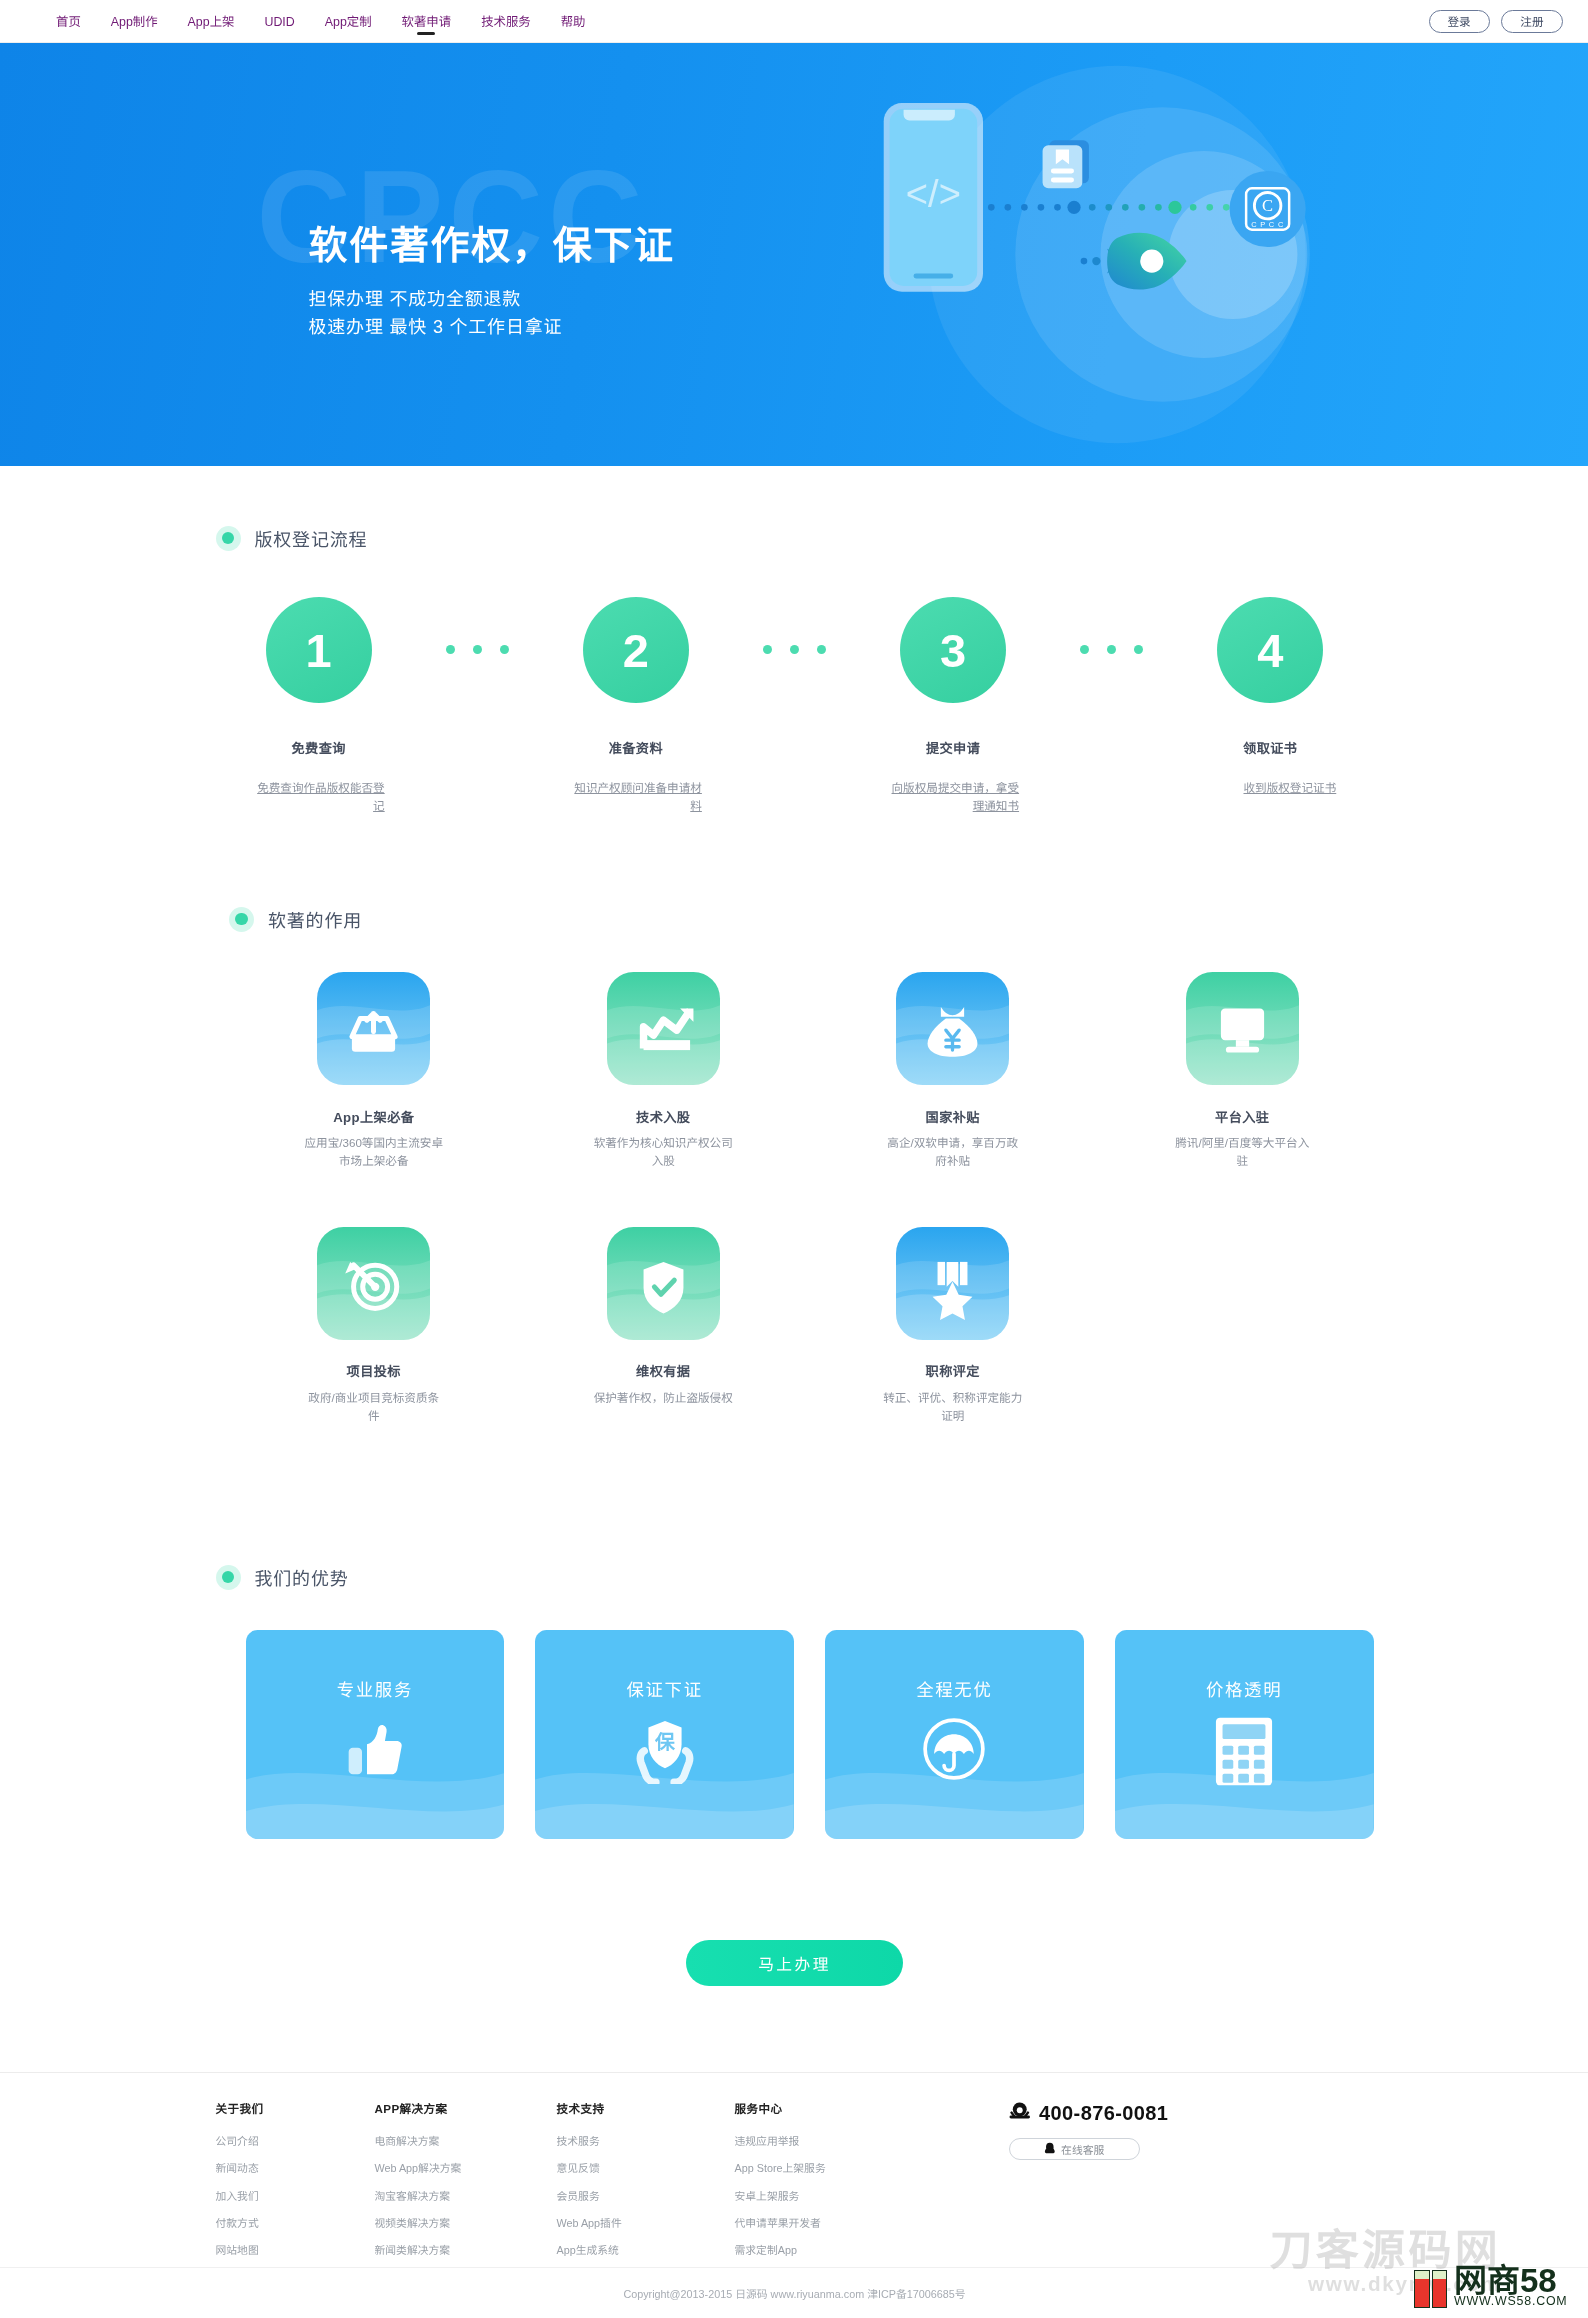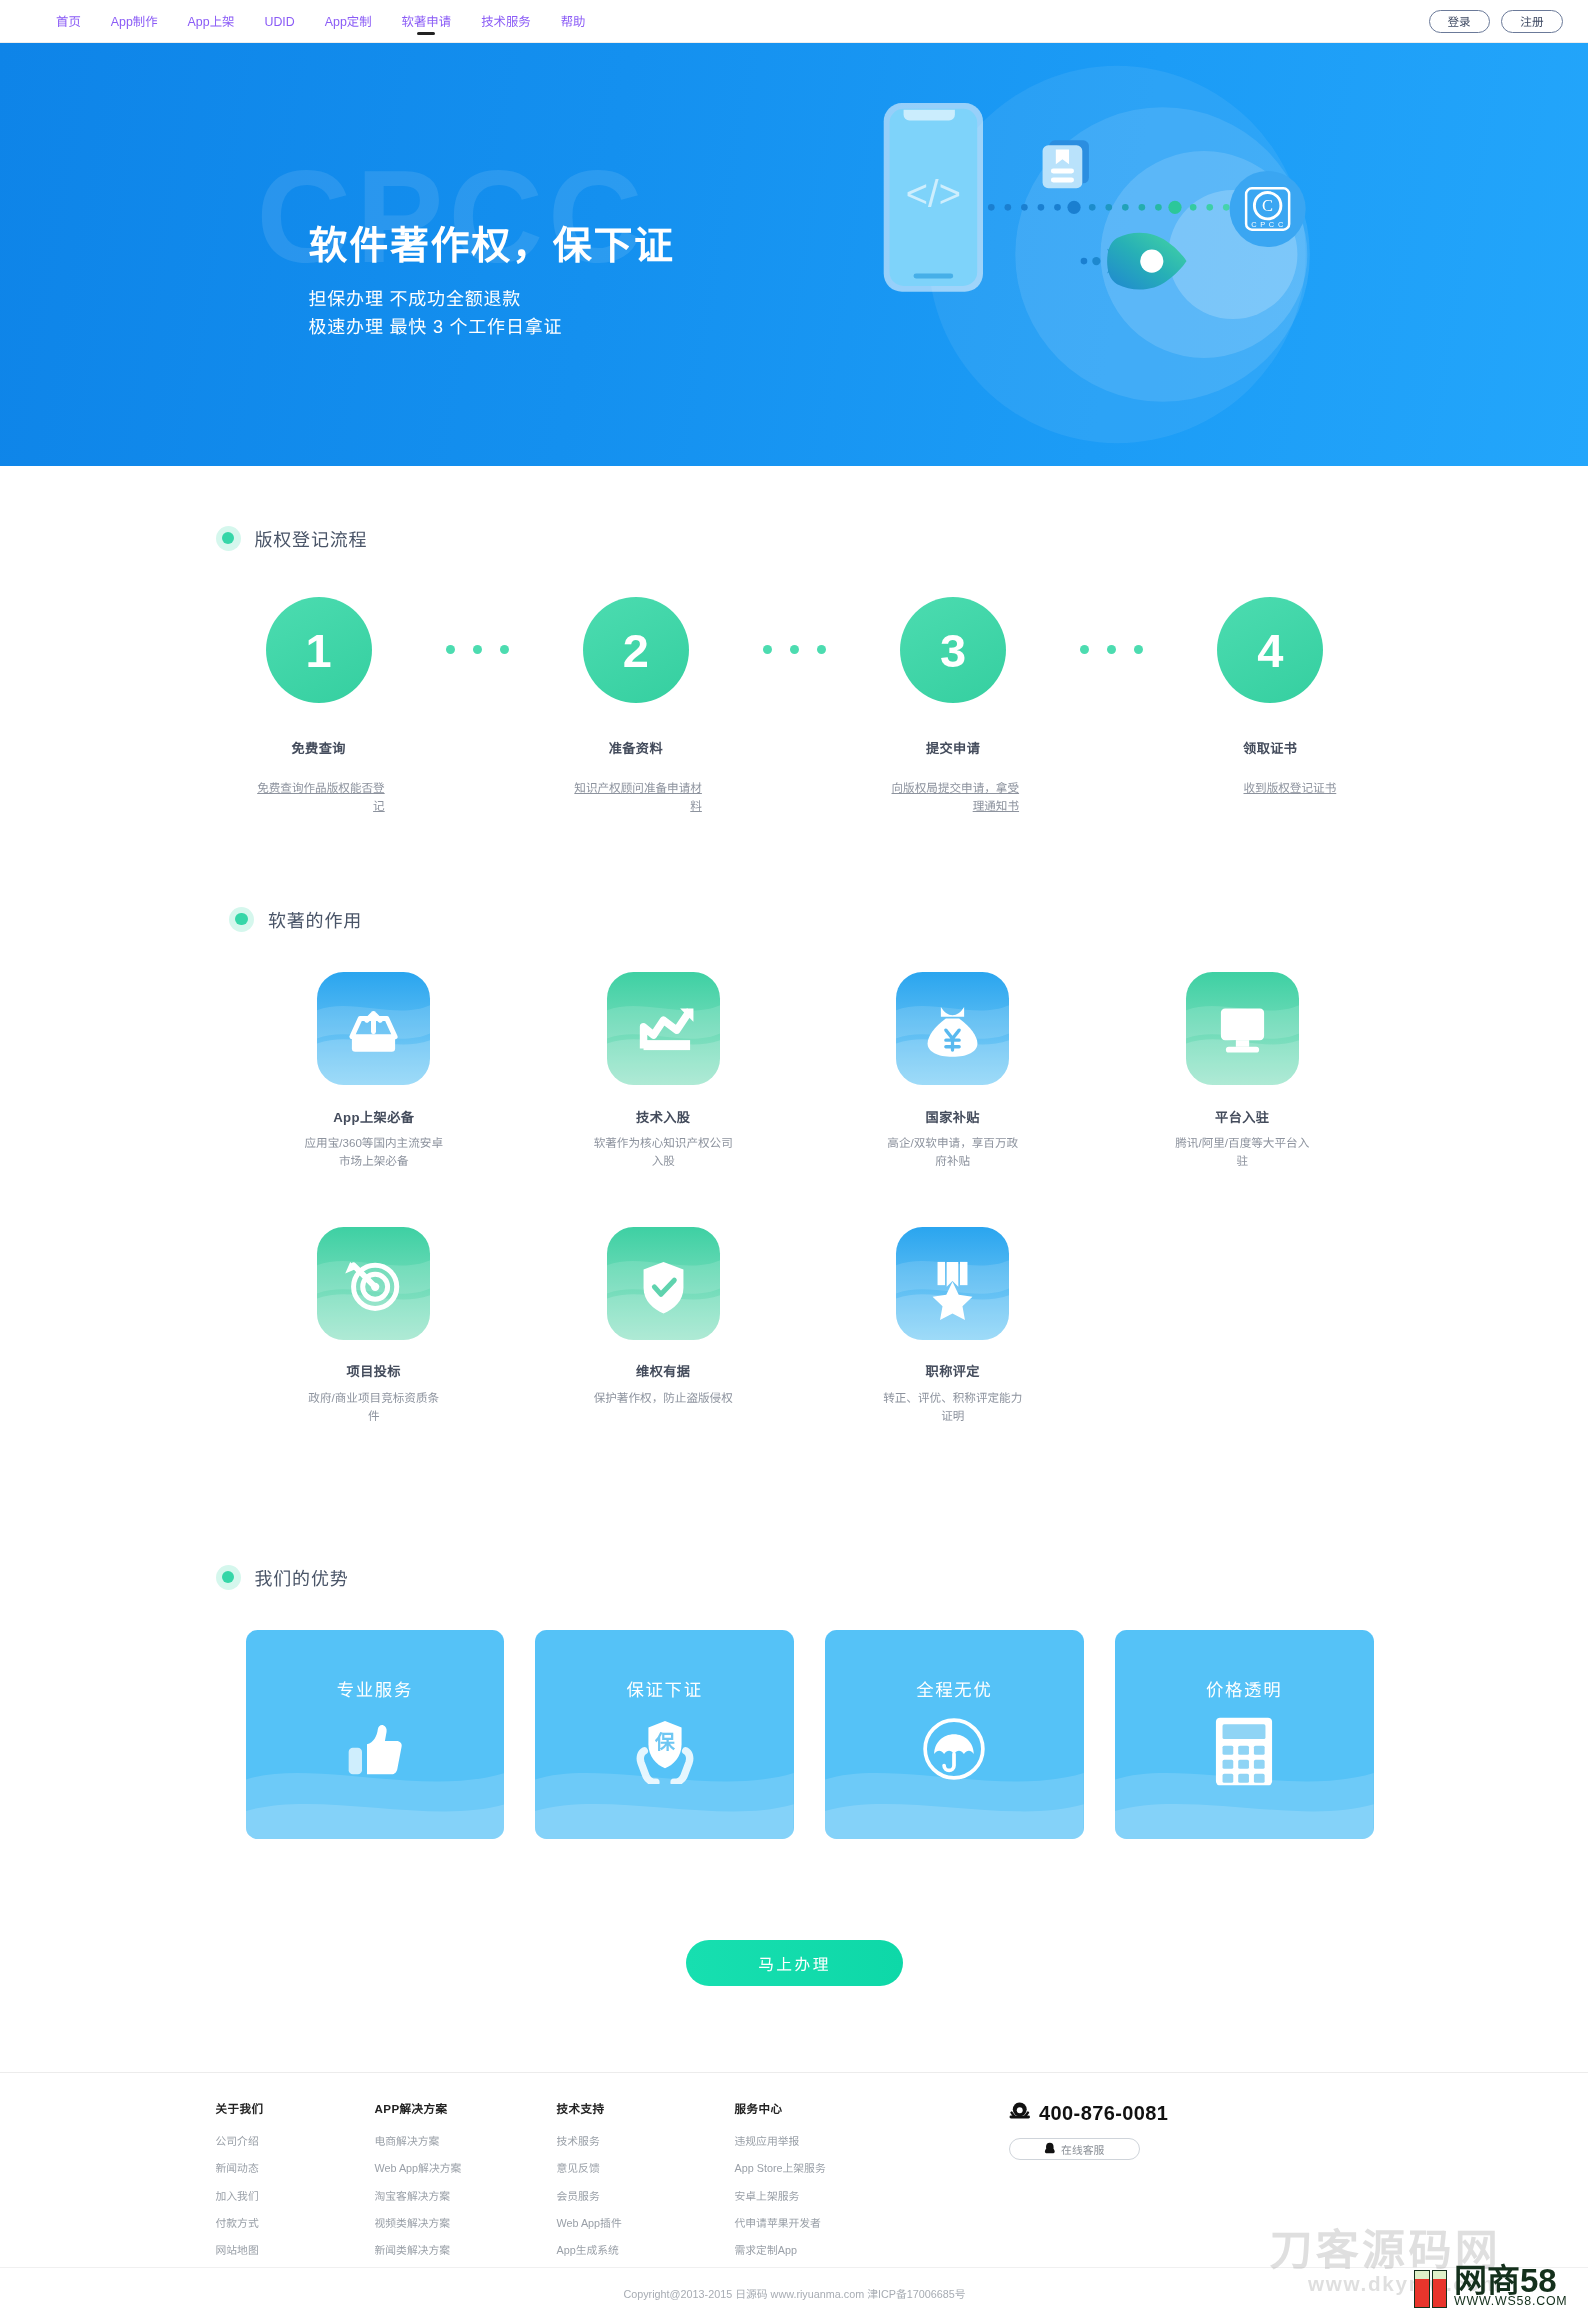--- a/index.html
+++ b/index.html
@@ -22,21 +22,21 @@
     position: relative;
   }
   .nav {
     display: flex;
     align-items: center;
     margin-left: 41px;
     height: 43px;
   }
   .nav-item {
     font-size: 12.4px;
-    color: #8b5cf6;
+    color: #701a75;
     padding: 0 15px;
     height: 40px;
     line-height: 43px;
     cursor: pointer;
     position: relative;
     white-space: nowrap;
   }
   .nav-item.active::after {
     content: "";
     position: absolute;

